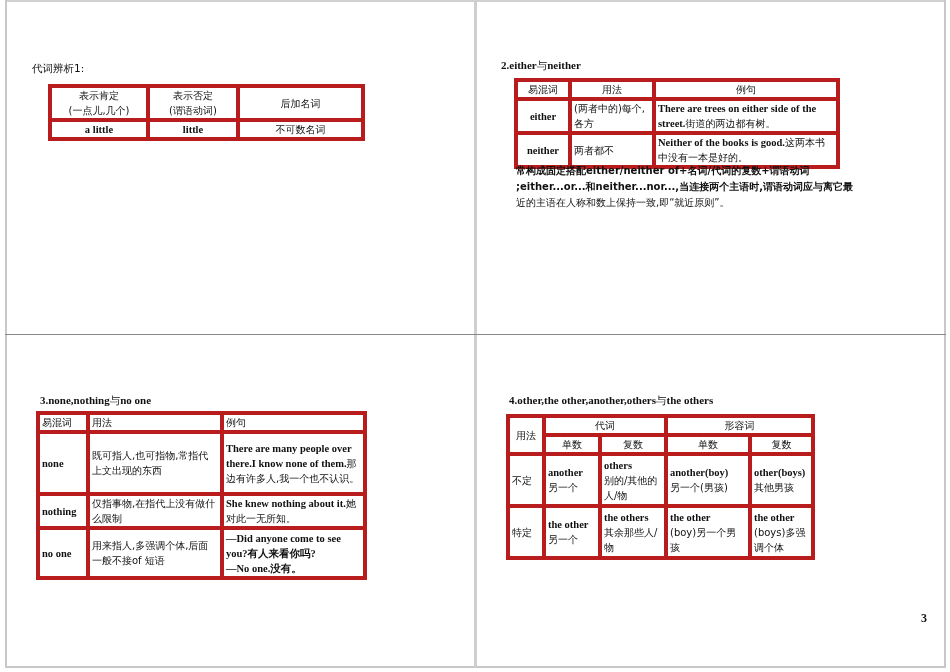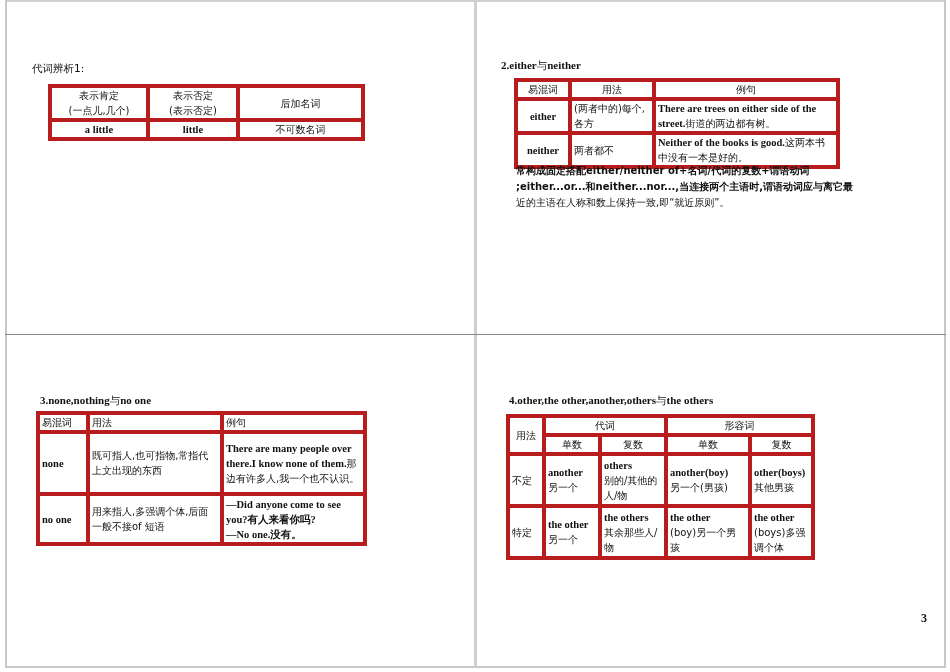--- a/index.html
+++ b/index.html
@@ -39,21 +39,21 @@
 </div>
 <table style="left:48px;top:84px;width:317px;">
   <tbody>
       <tr style="height:33px;">
     <td class="c zh" style="width:90px;">
       <div>表示肯定</div>
       <div>(一点儿,几个)</div>
     </td>
     <td class="c zh" style="width:82px;">
       <div>表示否定</div>
-      <div>(表示否定)</div>
+      <div>(谓语动词)</div>
     </td>
     <td class="c zh">后加名词</td>
   </tr>
   <tr>
     <td class="c b">a little</td>
     <td class="c b">little</td>
     <td class="c zh">不可数名词</td>
   </tr>
 </tbody>
   </table>
@@ -93,20 +93,25 @@
   <tbody>
       <tr>
     <td class="zh" style="width:42px;">易混词</td>
     <td class="zh" style="width:126px;">用法</td>
     <td class="zh">例句</td>
   </tr>
   <tr style="height:62px;">
     <td class="b">none</td>
     <td class="zh">既可指人,也可指物,常指代上文出现的东西</td>
     <td class="b"><span>There are many people over there.I know none of them.</span><span class="zh">那边有许多人,我一个也不认识。</span></td>
+  </tr>
+  <tr style="height:32px;">
+    <td class="b">nothing</td>
+    <td class="zh">仅指事物,在指代上没有做什么限制</td>
+    <td class="b"><span>She knew nothing about it.</span><span class="zh">她对此一无所知。</span></td>
   </tr>
   <tr style="height:50px;">
     <td class="b">no one</td>
     <td class="zh">用来指人,多强调个体,后面一般不接of 短语</td>
     <td class="b">
       <div>—Did anyone come to see you?有人来看你吗?</div>
       <div>—No one.没有。</div>
     </td>
   </tr>
 </tbody>

